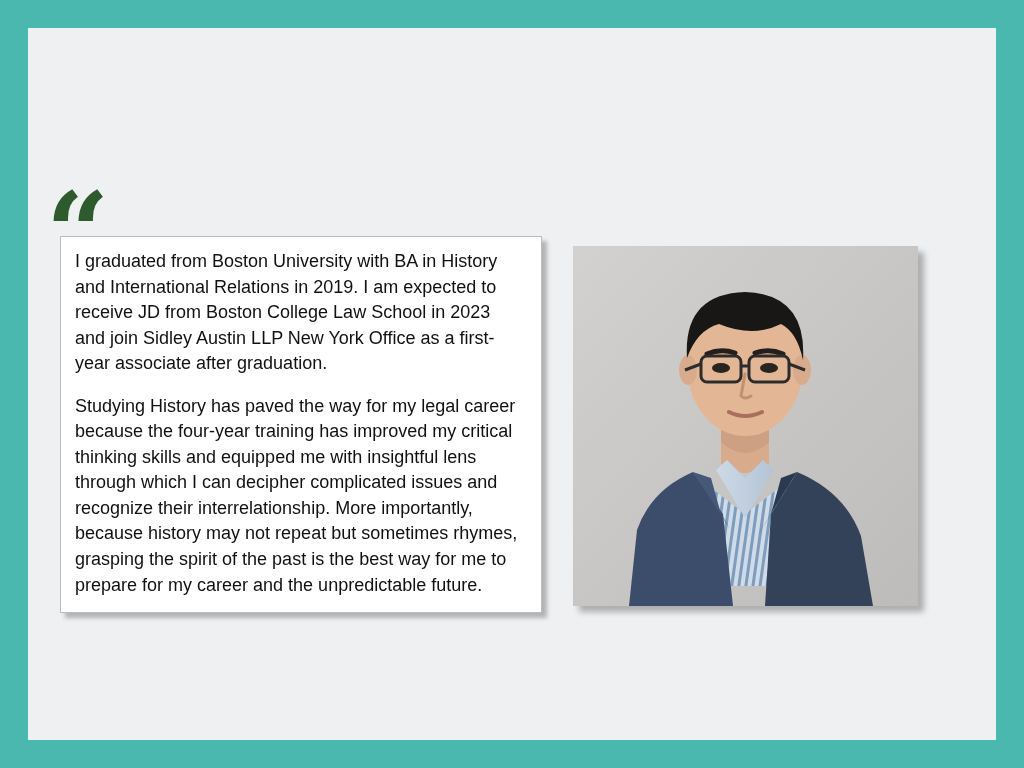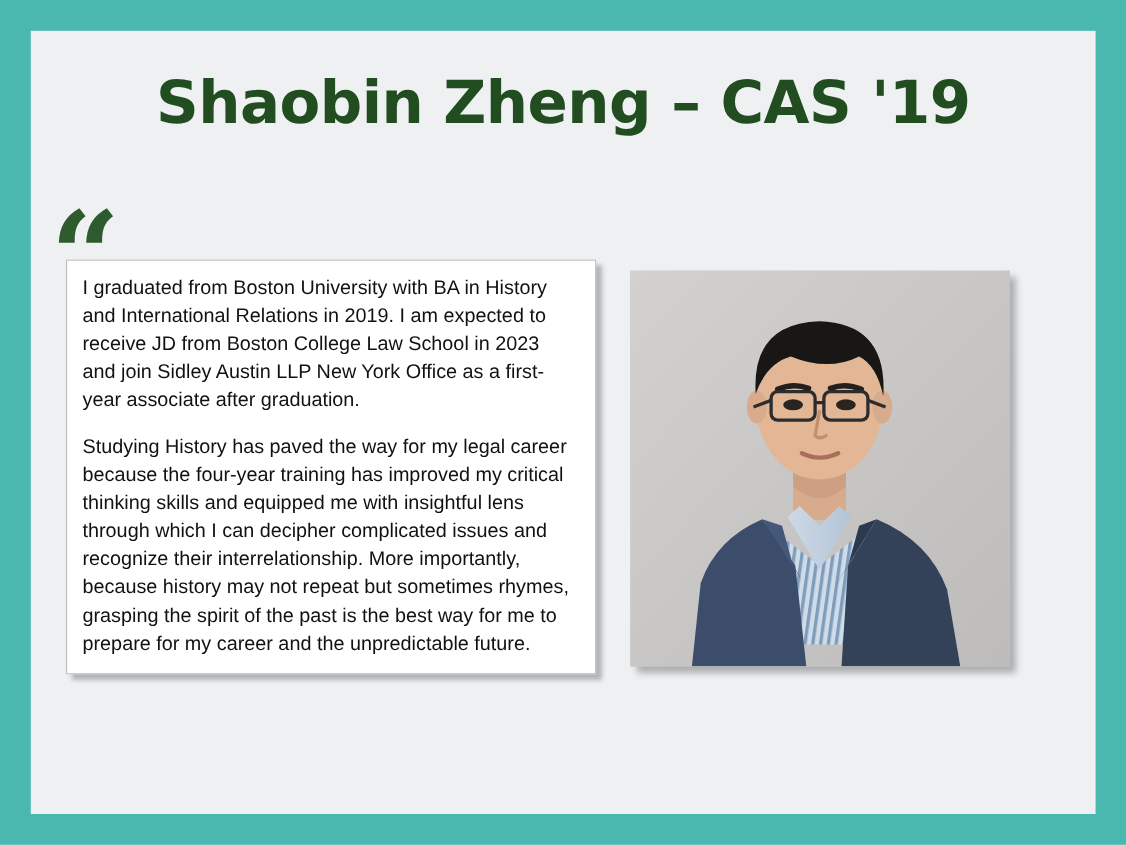--- a/index.html
+++ b/index.html
@@ -78,21 +78,20 @@
   }
   .photo-frame svg {
     display: block;
   }
 </style>
 </head>
 <body>
 
 <div class="slide">
 
-  <div class="title">Shaobin Zheng – CAS '19</div>
 
   <div class="quote-mark">“</div>
 
   <div class="quote-card">
     <p>I graduated from Boston University with BA in History and International Relations in 2019. I am expected to receive JD from Boston College Law School in 2023 and join Sidley Austin LLP New York Office as a first-year associate after graduation.</p>
     <p>Studying History has paved the way for my legal career because the four-year training has improved my critical thinking skills and equipped me with insightful lens through which I can decipher complicated issues and recognize their interrelationship. More importantly, because history may not repeat but sometimes rhymes, grasping the spirit of the past is the best way for me to prepare for my career and the unpredictable future.</p>
   </div>
 
   <div class="photo-frame">
     <svg width="345" height="360" viewBox="0 0 345 360" xmlns="http://www.w3.org/2000/svg">

